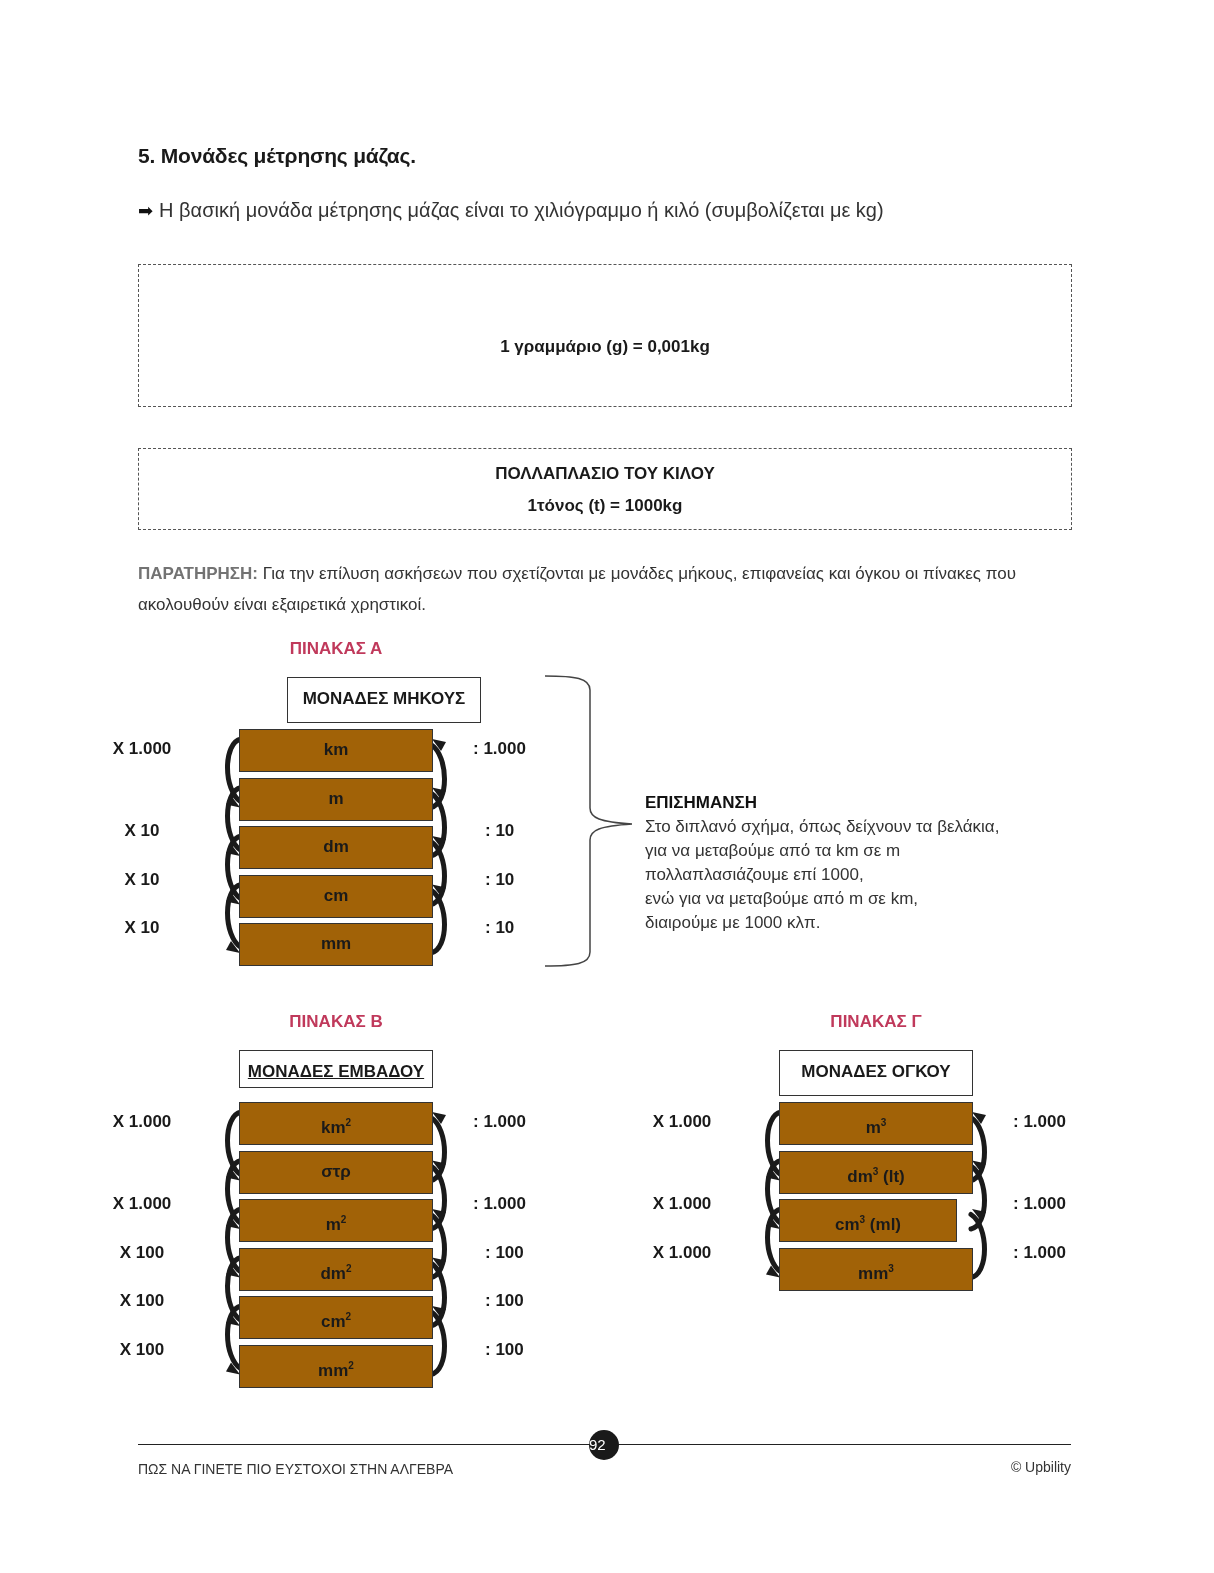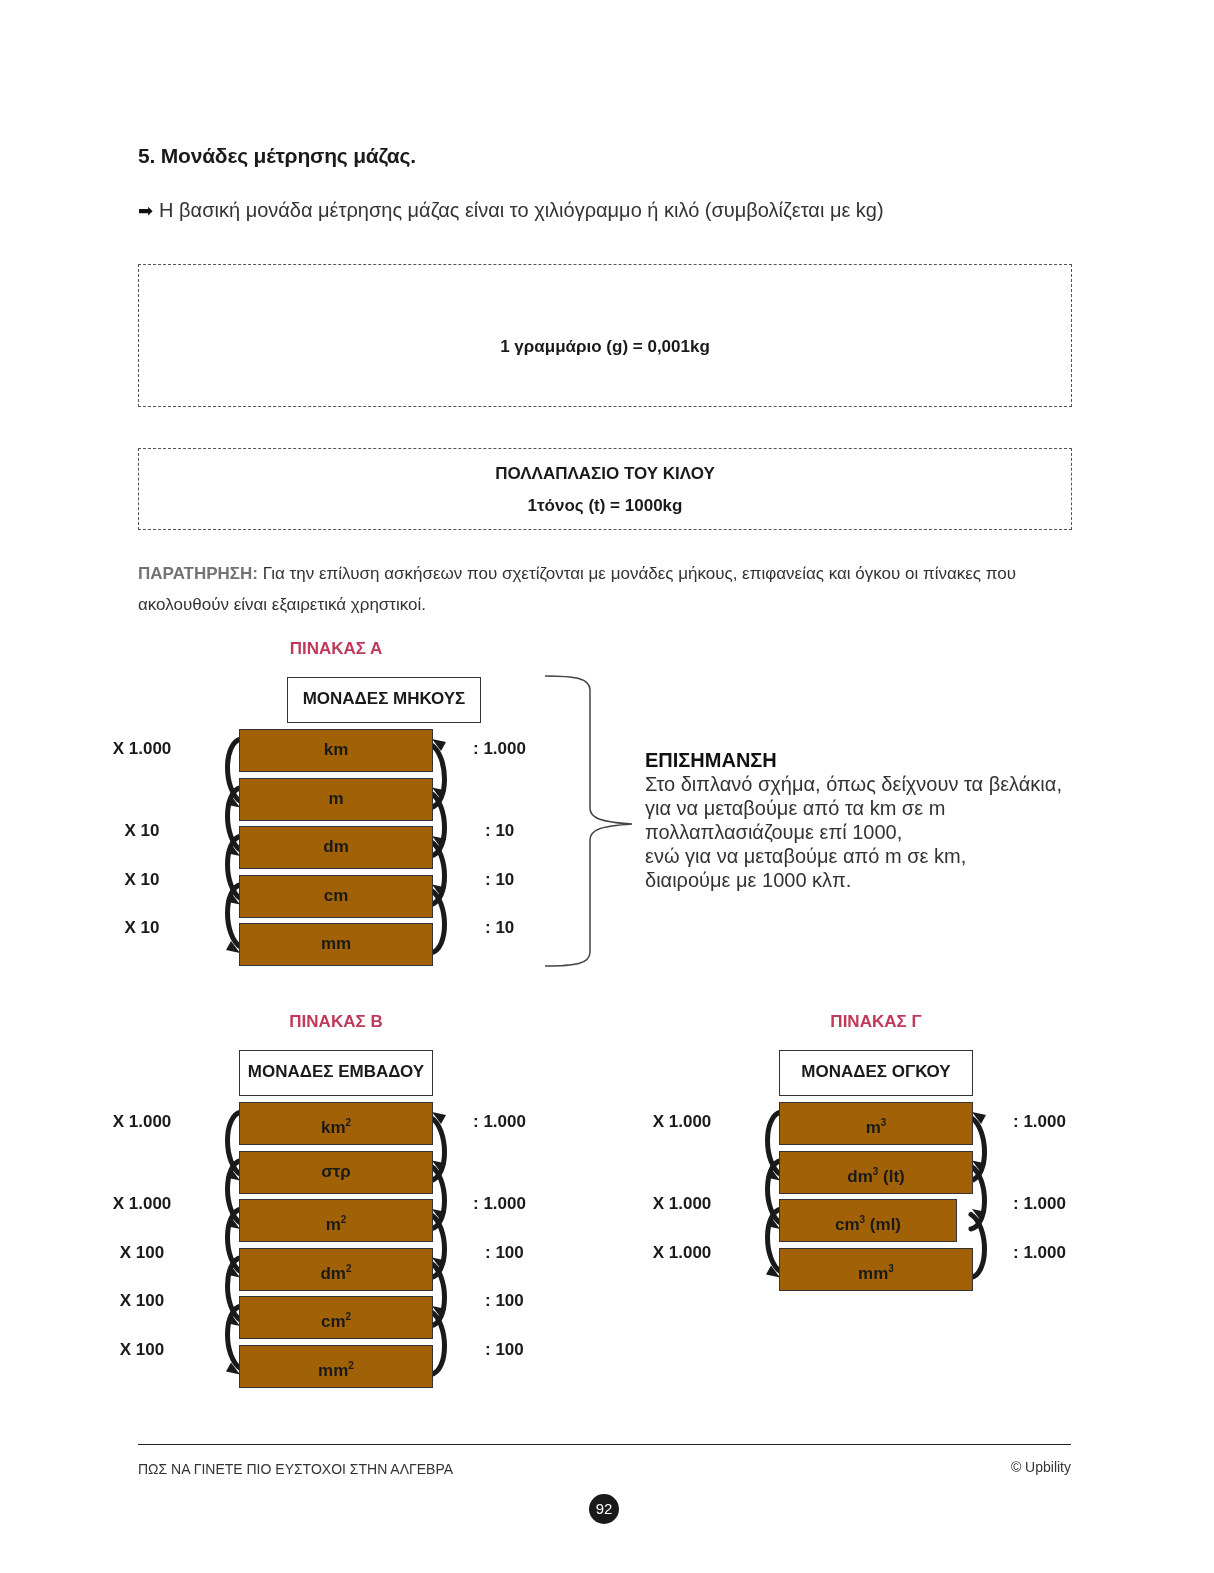--- a/index.html
+++ b/index.html
@@ -15,25 +15,25 @@
   .note b { color:#737373; }
   .tt { font-size:17px; font-weight:bold; color:#c0395b; text-align:center; width:200px; }
   .hdr { border:1.5px solid #333; background:#fff; box-sizing:border-box; text-align:center;
          font-weight:bold; font-size:17px; line-height:42px; white-space:nowrap; }
   .row { border:1.5px solid #333; background:#a16207; box-sizing:border-box; text-align:center;
          font-weight:bold; font-size:17px; line-height:40px; white-space:nowrap; }
   .row sup { font-size:10px; vertical-align:7px; }
   .lab { font-size:17px; font-weight:bold; white-space:nowrap; }
   .lab.l { text-align:center; width:80px; }
   .lab.r { text-align:left; }
-  .epis { left:645px; top:748px; font-size:20px; line-height:24px; color:#333; }
+  .epis { left:645px; top:791px; font-size:17px; line-height:24px; color:#333; }
   .epis .t { font-weight:bold; color:#111; }
   .footline { left:138px; top:1444px; width:933px; height:0; border-top:1.5px solid #222; }
-  .pgnum { left:589px; top:1494px; width:30px; height:30px; border-radius:50%; background:#1a1a1a;
-           color:#fff; font-size:15px; text-align:center; line-height:30px; }
+  .pgnum { left:589px; top:1430px; width:30px; height:30px; border-radius:50%; background:#1a1a1a;
+           color:#fff; font-size:15px; line-height:30px; }
   .fl { left:138px; top:1461px; font-size:14px; color:#333; }
   .fr { right:143px; top:1459px; font-size:14px; color:#333; }
   svg.arrows { position:absolute; left:0; top:0; overflow:visible; }
 </style>
 </head>
 <body>
 
 <div class="abs h1">5. Μονάδες μέτρησης μάζας.</div>
 <div class="abs intro">
   <span class="arr">➡</span><span>Η βασική μονάδα μέτρησης μάζας είναι το χιλιόγραμμο ή κιλό (συμβολίζεται με kg)</span>
@@ -163,21 +163,21 @@
     <div class="abs lab r" style="left:473px;top:739px;">: 1.000</div>
     <div class="abs lab l" style="left:102px;top:821.32px;">X 10</div>
     <div class="abs lab r" style="left:485px;top:821.32px;">: 10</div>
     <div class="abs lab l" style="left:102px;top:869.82px;">X 10</div>
     <div class="abs lab r" style="left:485px;top:869.82px;">: 10</div>
     <div class="abs lab l" style="left:102px;top:918.32px;">X 10</div>
     <div class="abs lab r" style="left:485px;top:918.32px;">: 10</div>
   </div>
 <div id="table-b">
     <div class="abs tt" style="left:236px;top:1012px;">ΠΙΝΑΚΑΣ Β</div>
-    <div class="abs hdr" style="left:239px;top:1050px;width:194px;height:46px;">ΜΟΝΑΔΕΣ ΕΜΒΑΔΟΥ</div>
+    <div class="abs hdr" style="left:239px;top:1050px;width:194px;height:38px;text-decoration:underline;">ΜΟΝΑΔΕΣ ΕΜΒΑΔΟΥ</div>
     <div class="abs row" style="left:239px;top:1102px;width:194px;height:43px;"><span>km</span><sup>2</sup></div>
     <div class="abs row" style="left:239px;top:1150.5px;width:194px;height:43px;"><span>στρ</span></div>
     <div class="abs row" style="left:239px;top:1199px;width:194px;height:43px;"><span>m</span><sup>2</sup></div>
     <div class="abs row" style="left:239px;top:1247.5px;width:194px;height:43px;"><span>dm</span><sup>2</sup></div>
     <div class="abs row" style="left:239px;top:1296px;width:194px;height:43px;"><span>cm</span><sup>2</sup></div>
     <div class="abs row" style="left:239px;top:1344.5px;width:194px;height:43px;"><span>mm</span><sup>2</sup></div>
     <div class="abs lab l" style="left:102px;top:1112px;">X 1.000</div>
     <div class="abs lab r" style="left:473px;top:1112px;">: 1.000</div>
     <div class="abs lab l" style="left:102px;top:1194.32px;">X 1.000</div>
     <div class="abs lab r" style="left:473px;top:1194.32px;">: 1.000</div>

